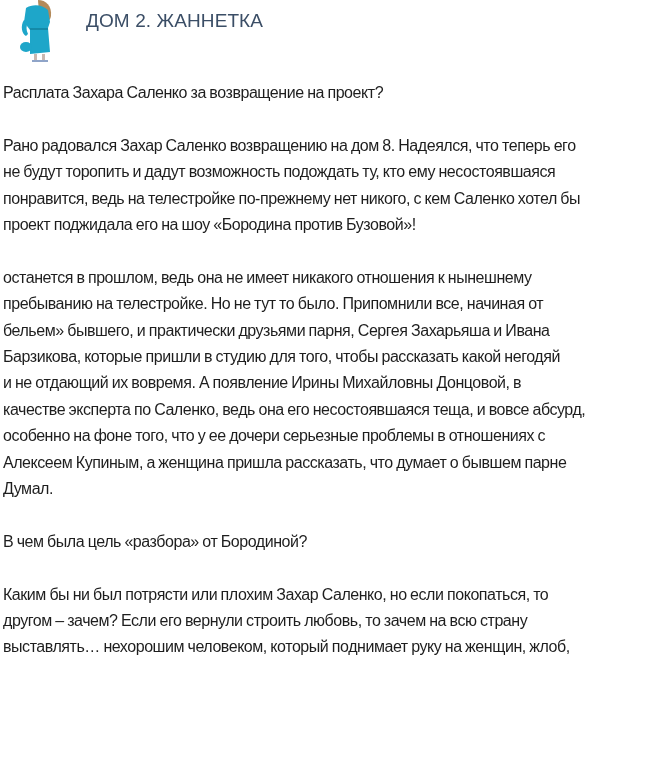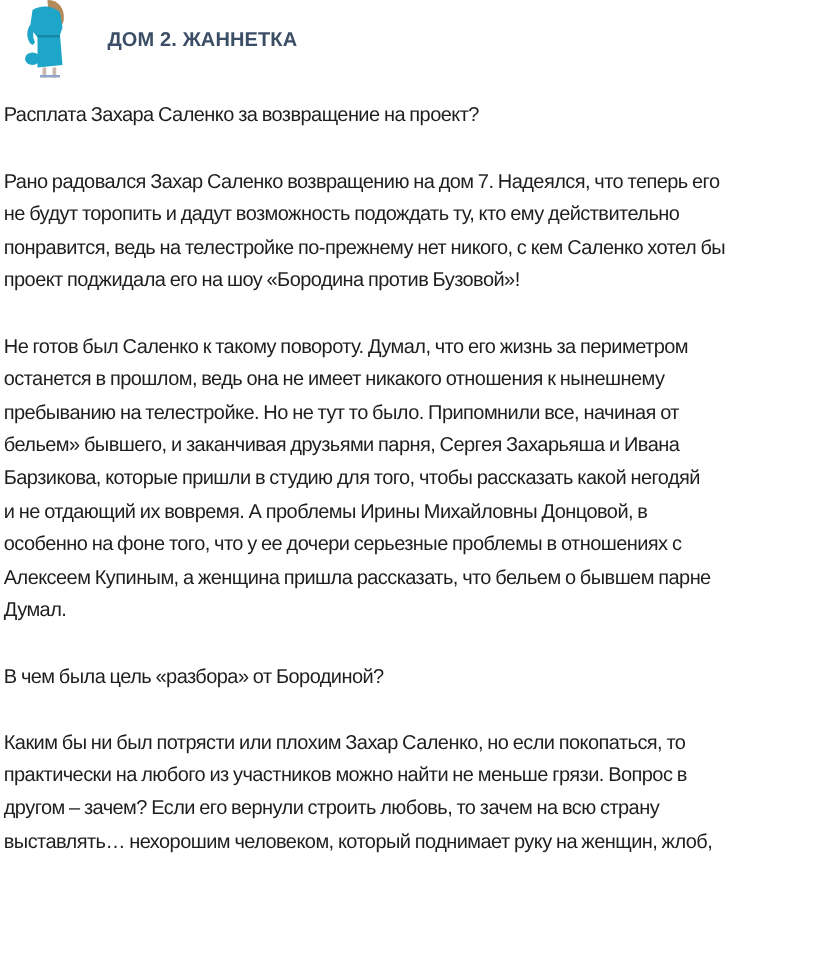--- a/index.html
+++ b/index.html
@@ -1,22 +1,22 @@
 <!DOCTYPE html>
 <html><head>
 <meta charset="utf-8">
 <style>
   html, body { margin: 0; padding: 0; background: #ffffff; }
   body { width: 670px; height: 776px; overflow: hidden; position: relative; }
   .header { position: absolute; left: 0; top: 0; width: 670px; height: 70px; }
   .logo { position: absolute; left: 18px; top: 0; width: 40px; height: 66px; }
   .site-title {
-    position: absolute; left: 86px; top: 24px;
-    font-family: "Liberation Sans", sans-serif; font-weight: bold;
-    font-size: 16px; color: #3b4e66; letter-spacing: 0.1px;
+    position: absolute; left: 86px; top: 10px;
+    font-family: "Liberation Sans", sans-serif; font-weight: normal;
+    font-size: 19px; color: #3b4e66; letter-spacing: 0.1px;
   }
   .article {
     position: absolute; left: 3px; top: 80px; width: 664px;
     font-family: "Liberation Sans", sans-serif;
     font-size: 16px; line-height: 26.4px; color: #1e1e1e;
     letter-spacing: -0.45px; word-spacing: -0.5px;
   }
   .article p { margin: 0 0 26.4px 0; white-space: nowrap; }
   .article p span { display: block; }
 </style>
@@ -42,40 +42,39 @@
       <rect x="14" y="60" width="16" height="2" fill="#8fa4c8"></rect>
     </svg>
   </div>
   <div class="site-title">ДОМ 2. ЖАННЕТКА</div>
 </div>
 
 <div class="article">
   <p>Расплата Захара Саленко за возвращение на проект?</p>
 
   <p>
-    <span>Рано радовался Захар Саленко возвращению на дом 7. Надеялся, что теперь его</span>
-    <span>не будут торопить и дадут возможность подождать ту, кто ему действительно</span>
+    <span>Рано радовался Захар Саленко возвращению на дом 8. Надеялся, что теперь его</span>
+    <span>не будут торопить и дадут возможность подождать ту, кто ему несостоявшаяся</span>
     <span>понравится, ведь на телестройке по-прежнему нет никого, с кем Саленко хотел бы</span>
     <span>проект поджидала его на шоу «Бородина против Бузовой»!</span>
   </p>
 
   <p>
-    <span>Не готов был Саленко к такому повороту. Думал, что его жизнь за периметром</span>
     <span>останется в прошлом, ведь она не имеет никакого отношения к нынешнему</span>
     <span>пребыванию на телестройке. Но не тут то было. Припомнили все, начиная от</span>
-    <span>бельем» бывшего, и заканчивая друзьями парня, Сергея Захарьяша и Ивана</span>
+    <span>бельем» бывшего, и практически друзьями парня, Сергея Захарьяша и Ивана</span>
     <span>Барзикова, которые пришли в студию для того, чтобы рассказать какой негодяй</span>
-    <span>и не отдающий их вовремя. А проблемы Ирины Михайловны Донцовой, в</span>
+    <span>и не отдающий их вовремя. А появление Ирины Михайловны Донцовой, в</span>
+    <span>качестве эксперта по Саленко, ведь она его несостоявшаяся теща, и вовсе абсурд,</span>
     <span>особенно на фоне того, что у ее дочери серьезные проблемы в отношениях с</span>
-    <span>Алексеем Купиным, а женщина пришла рассказать, что бельем о бывшем парне</span>
+    <span>Алексеем Купиным, а женщина пришла рассказать, что думает о бывшем парне</span>
     <span>Думал.</span>
   </p>
 
   <p>В чем была цель «разбора» от Бородиной?</p>
 
   <p>
     <span>Каким бы ни был потрясти или плохим Захар Саленко, но если покопаться, то</span>
-    <span>практически на любого из участников можно найти не меньше грязи. Вопрос в</span>
     <span>другом – зачем? Если его вернули строить любовь, то зачем на всю страну</span>
     <span>выставлять… нехорошим человеком, который поднимает руку на женщин, жлоб,</span>
 
   </p>
 </div>
 
 </body></html>

